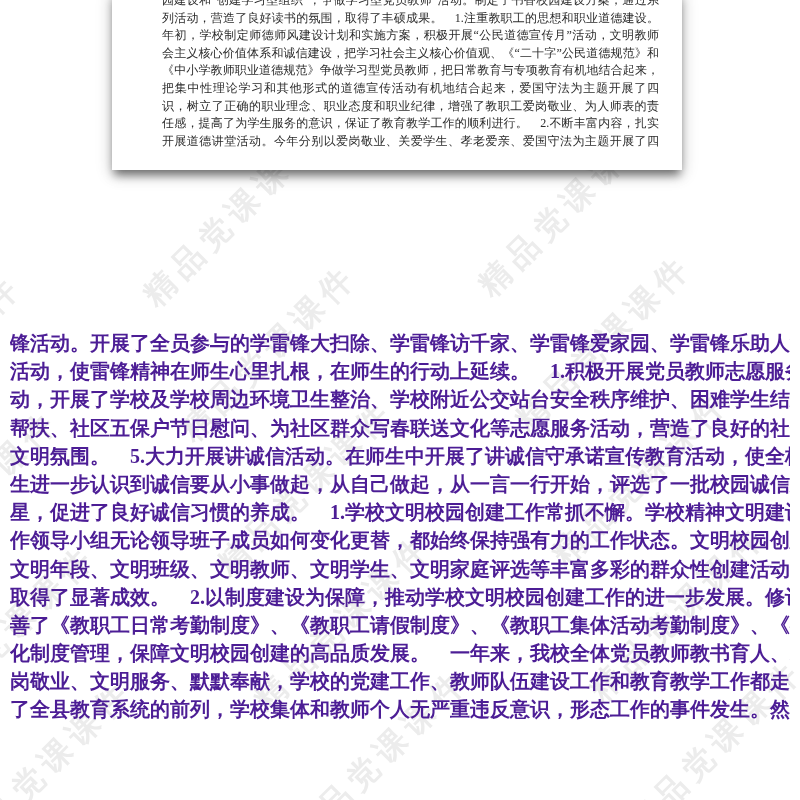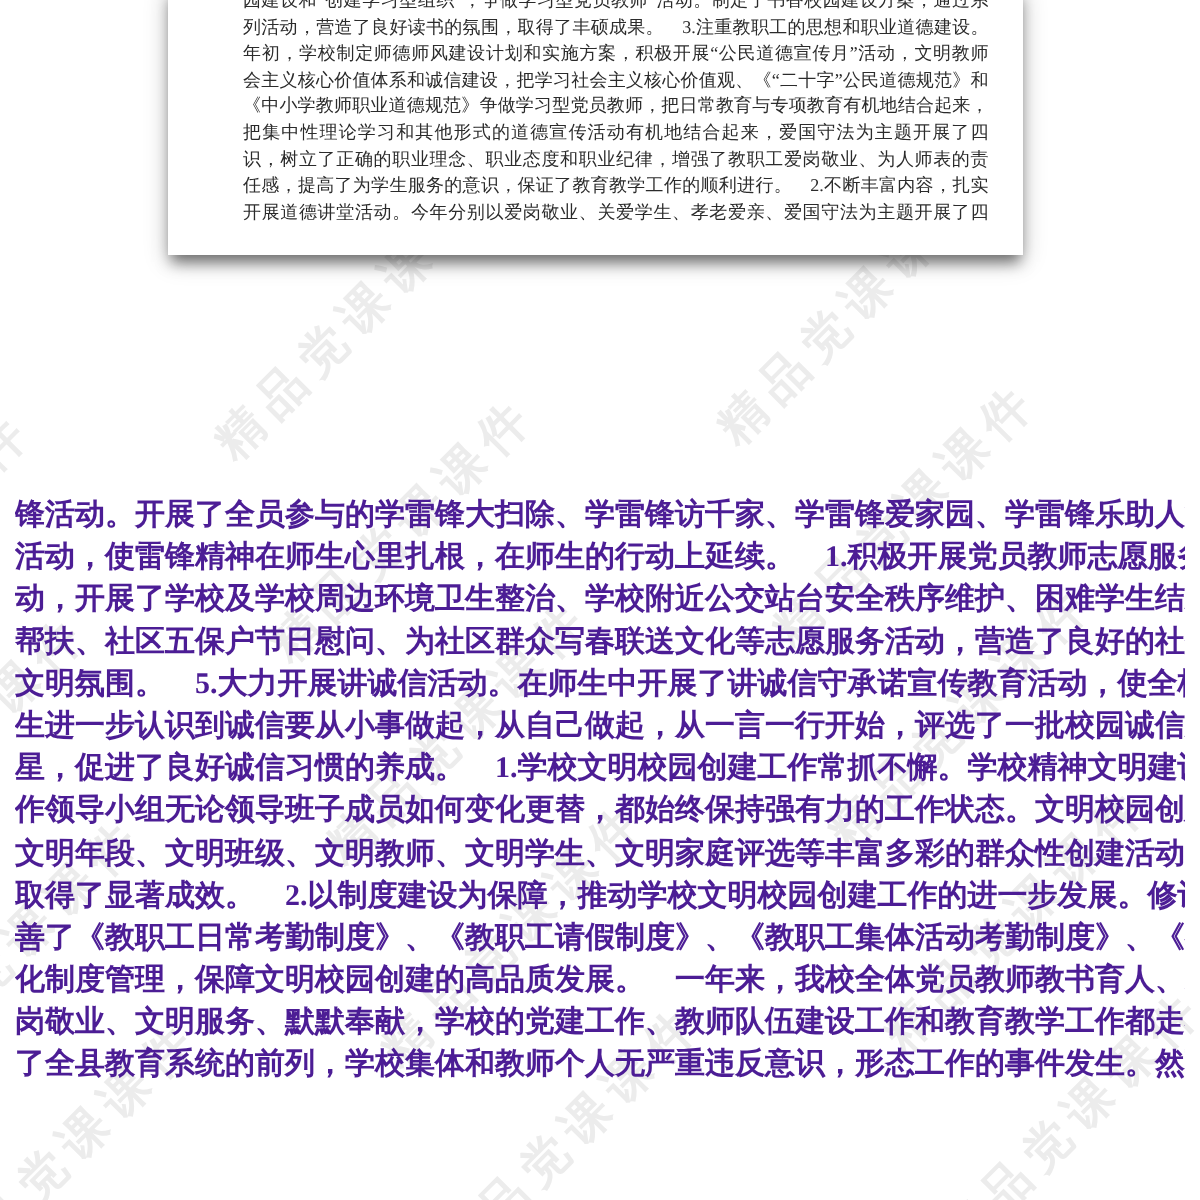--- a/index.html
+++ b/index.html
@@ -72,21 +72,21 @@
       <div class="ln">取得了显著成效。　2.以制度建设为保障，推动学校文明校园创建工作的进一步发展。修订完</div>
       <div class="ln">善了《教职工日常考勤制度》、《教职工请假制度》、《教职工集体活动考勤制度》、《教师教学</div>
       <div class="ln">化制度管理，保障文明校园创建的高品质发展。　一年来，我校全体党员教师教书育人、爱</div>
       <div class="ln">岗敬业、文明服务、默默奉献，学校的党建工作、教师队伍建设工作和教育教学工作都走在</div>
       <div class="ln">了全县教育系统的前列，学校集体和教师个人无严重违反意识，形态工作的事件发生。然而，</div>
     </div>
 
   <div class="page1-card">
     <div class="page1-text">
         <div class="ln">园建设和“创建学习型组织”，争做学习型党员教师”活动。制定了书香校园建设方案，通过系</div>
-        <div class="ln">列活动，营造了良好读书的氛围，取得了丰硕成果。　3.注重教职工的思想和职业道德建设。</div>
+        <div class="ln">列活动，营造了良好读书的氛围，取得了丰硕成果。　1.注重教职工的思想和职业道德建设。</div>
         <div class="ln">年初，学校制定师德师风建设计划和实施方案，积极开展“公民道德宣传月”活动，文明教师</div>
         <div class="ln">会主义核心价值体系和诚信建设，把学习社会主义核心价值观、《“二十字”公民道德规范》和</div>
         <div class="ln">《中小学教师职业道德规范》争做学习型党员教师，把日常教育与专项教育有机地结合起来，</div>
         <div class="ln">把集中性理论学习和其他形式的道德宣传活动有机地结合起来，爱国守法为主题开展了四</div>
         <div class="ln">识，树立了正确的职业理念、职业态度和职业纪律，增强了教职工爱岗敬业、为人师表的责</div>
         <div class="ln">任感，提高了为学生服务的意识，保证了教育教学工作的顺利进行。　2.不断丰富内容，扎实</div>
         <div class="ln">开展道德讲堂活动。今年分别以爱岗敬业、关爱学生、孝老爱亲、爱国守法为主题开展了四</div>
       </div>
   </div>
 

